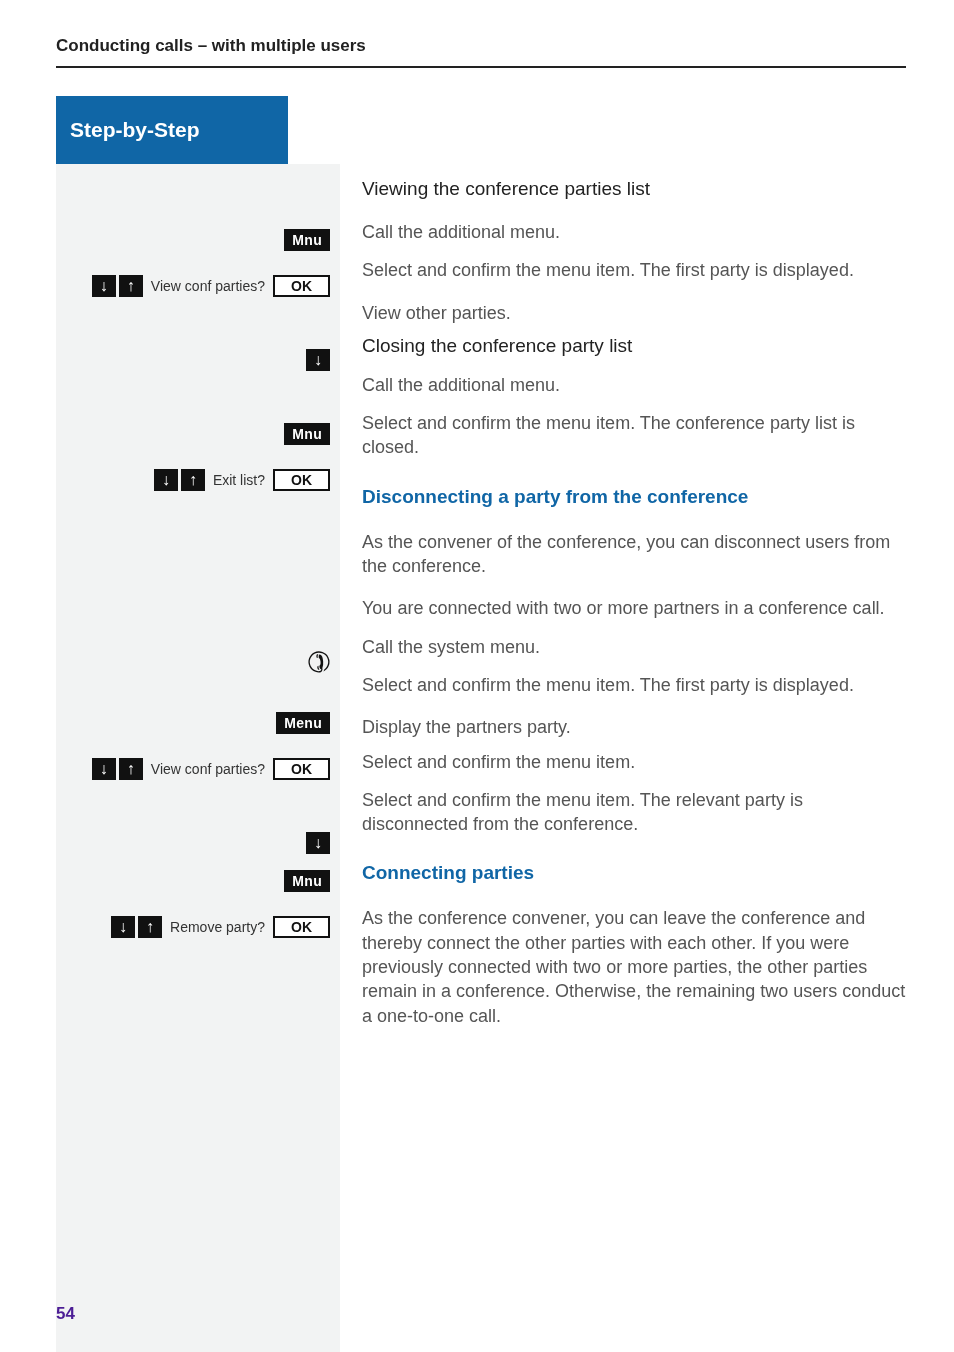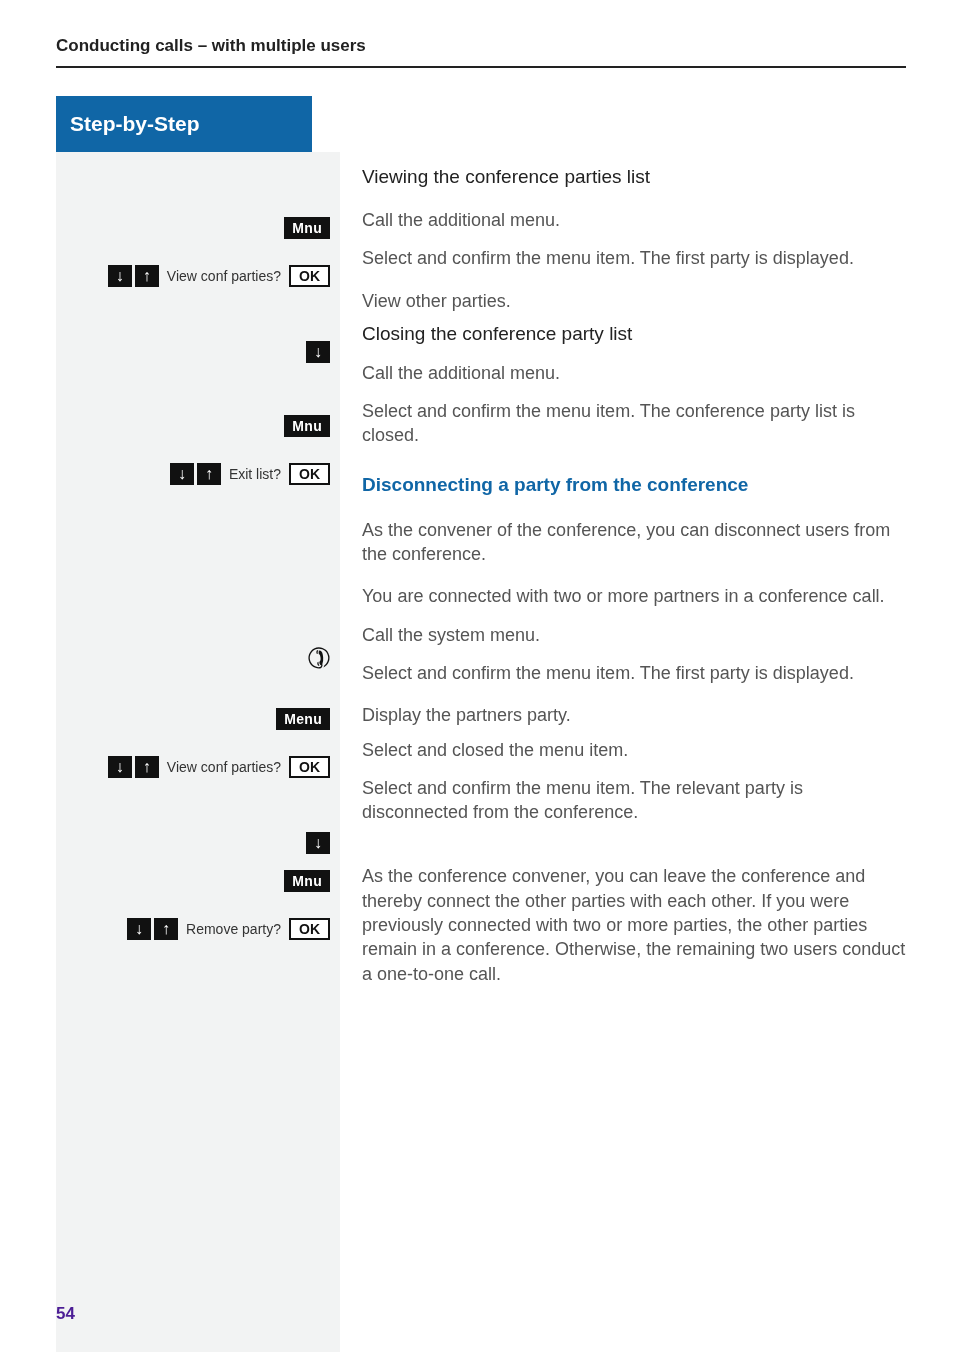--- a/index.html
+++ b/index.html
@@ -1,31 +1,31 @@
 <!DOCTYPE html>
 <html><head>
 <meta charset="utf-8">
 <style>
   * { box-sizing: border-box; margin: 0; padding: 0; }
   html, body { width: 954px; height: 1352px; background: #fff; font-family: Arial, Helvetica, sans-serif; }
   .page { width: 954px; height: 1352px; position: relative; padding: 36px 48px 0 56px; }
   .topline { font-weight: 700; font-size: 17px; color: #222; padding-bottom: 10px; border-bottom: 2px solid #222; margin-bottom: 28px; }
-  .sbs-header { background: #1066a6; color: #fff; font-weight: 700; font-size: 21px; padding: 16px 14px; width: 256px; }
+  .sbs-header { background: #1066a6; color: #fff; font-weight: 700; font-size: 21px; padding: 22px 14px; width: 232px; }
   .columns { display: flex; }
   .leftcol { width: 284px; background: #f2f3f3; padding: 8px 10px 420px 10px; display: flex; flex-direction: column; }
   .rightcol { flex: 1; padding-left: 22px; padding-right: 0; }
   .step-row { display: flex; justify-content: flex-end; align-items: center; gap: 6px; min-height: 28px; }
   .spacer-sm { height: 18px; }
   .spacer-md { height: 30px; }
   .spacer-lg { height: 46px; }
   .arrowbox { display: inline-flex; align-items: center; justify-content: center; background: #111; color: #fff; width: 24px; height: 22px; font-size: 16px; line-height: 1; }
   .navpair { display: inline-flex; gap: 3px; }
-  .keybox { display: inline-flex; align-items: center; justify-content: center; background: #fff; border: 2px solid #111; color: #111; font-weight: 700; font-size: 14px; height: 22px; padding: 0 8px; }
+  .keybox { display: inline-flex; align-items: center; justify-content: center; background: #fff; border: 2px solid #111; color: #111; font-weight: 700; font-size: 14px; height: 22px; padding: 0 16px; }
   .keybox-dark { display: inline-flex; align-items: center; justify-content: center; background: #111; color: #fff; font-weight: 700; font-size: 14px; height: 22px; padding: 0 8px; letter-spacing: .3px; }
-  .item-label { font-size: 14px; color: #333; margin: 8px 2px; }
+  .item-label { font-size: 14px; color: #333; margin: 0 2px; }
   .phone-icon { font-size: 28px; color: #111; display: inline-block; transform: scaleX(-1) rotate(-20deg); }
   .h-bold { font-weight: 400; font-size: 19px; color: #222; margin-bottom: 6px; }
   .h-blue { font-weight: 700; font-size: 19px; color: #1066a6; margin-bottom: 8px; }
   .body { font-size: 18px; color: #555; line-height: 1.35; }
   .gap10 { height: 10px; }
   .gap14 { height: 14px; }
   .gap18 { height: 18px; }
   .gap26 { height: 26px; }
   .pagenum { position: absolute; bottom: 28px; left: 56px; font-weight: 700; font-size: 17px; color: #4c1d95; }
 </style>
@@ -165,26 +165,27 @@
       <div class="gap14"></div>
       <div class="body">Call the system menu.</div>
 
       <div class="gap14"></div>
       <div class="body">Select and confirm the menu item. The first party is displayed.</div>
 
       <div class="gap18"></div>
       <div class="body">Display the partners party.</div>
 
       <div class="gap10"></div>
-      <div class="body">Select and closed the menu item.</div>
+      <div class="body">Select and confirm the menu item.</div>
 
       <div class="gap14"></div>
       <div class="body">Select and confirm the menu item. The relevant party is disconnected from the conference.</div>
 
       <div class="gap26"></div>
+      <div class="h-blue">Connecting parties</div>
 
       <div class="gap14"></div>
       <div class="body">As the conference convener, you can leave the conference and thereby connect the other parties with each other. If you were previously connected with two or more parties, the other parties remain in a conference. Otherwise, the remaining two users conduct a one-to-one call.</div>
 
     </div>
   </div>
 
   <div class="pagenum">54</div>
 </div>
 

